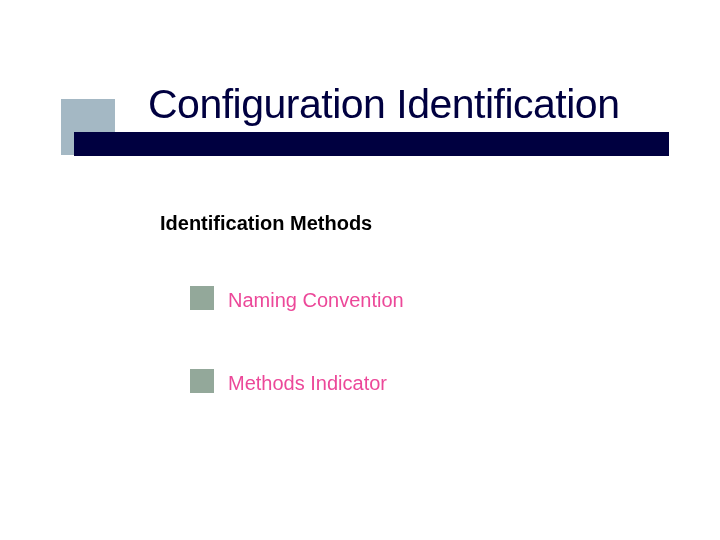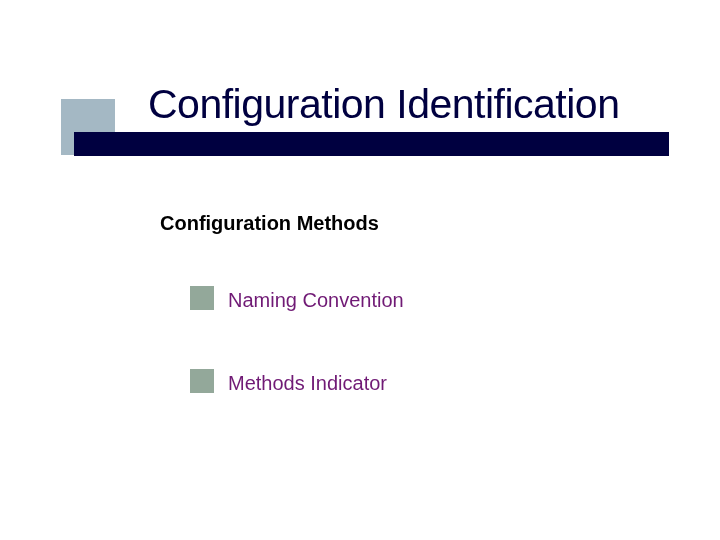--- a/index.html
+++ b/index.html
@@ -70,21 +70,21 @@
       margin-bottom: 28px;
     }
     .bullet-list {
       list-style: none;
       margin-left: 30px;
     }
     .bullet-item {
       position: relative;
       font-family: Verdana, Geneva, sans-serif;
       font-size: 20px;
-      color: #701a75;
+      color: #ec4899;
       padding-left: 26px;
       margin-bottom: 36px;
     }
     .bullet-square {
       position: absolute;
       left: 0;
       top: 9px;
       width: 8px;
       height: 8px;
       background: #93a89a;
@@ -92,21 +92,21 @@
   </style>
 </head>
 <body>
 
 <div class="slide">
   <div class="decor-square"></div>
   <h1 class="title">Configuration Identification</h1>
   <div class="title-line"></div>
 
   <div class="content">
-    <div class="subheading">Configuration Methods</div>
+    <div class="subheading">Identification Methods</div>
     <ul class="bullet-list">
       <li class="bullet-item">
         <span class="bullet-square"></span>
         <span>Naming Convention</span>
       </li>
       <li class="bullet-item">
         <span class="bullet-square"></span>
         <span>Methods Indicator</span>
       </li>
     </ul>

